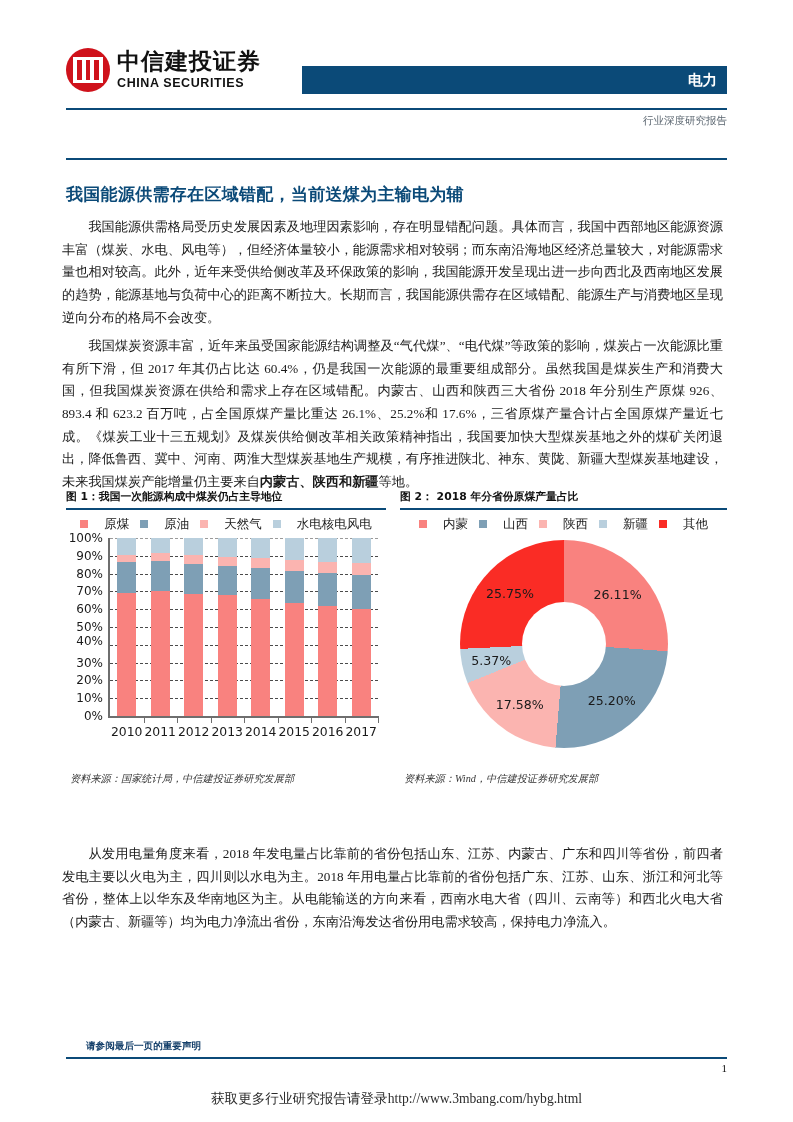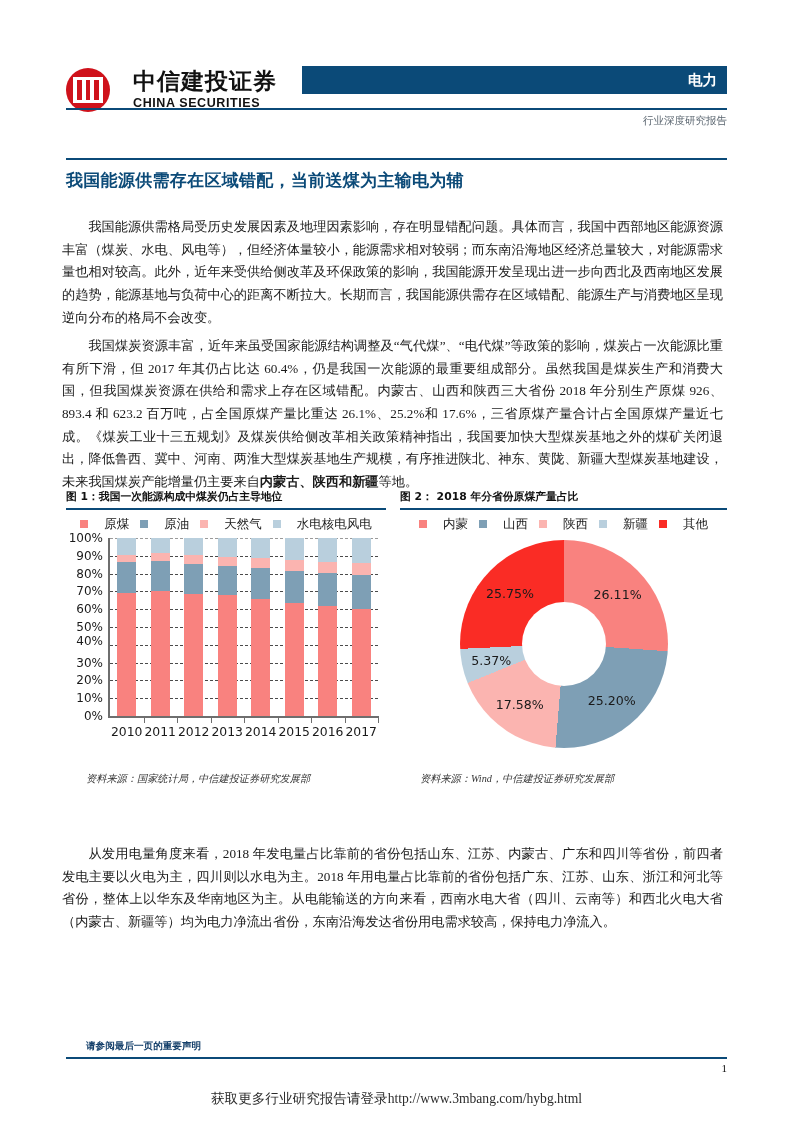--- a/index.html
+++ b/index.html
@@ -28,22 +28,21 @@
     position: absolute;
     left: 66px; top: 44px;
     width: 661px;
     height: 62px;
   }
   .logo {
     position: absolute;
     left: 0; top: 4px;
     display: flex;
     align-items: center;
-    gap: 23px;
-    margin-top: 20px;
+    gap: 7px;
   }
   .logo-mark {
     width: 44px; height: 44px;
     border-radius: 50%;
     background: #cf121b;
     position: relative;
     flex: 0 0 auto;
   }
   .logo-mark::before {
     content: "";
@@ -119,21 +118,21 @@
   
   .section-rule {
     position: absolute;
     left: 66px; top: 158px;
     width: 661px;
     height: 2.2px;
     background: #0b4a78;
   }
   .section-title {
     position: absolute;
-    left: 66px; top: 158px;
+    left: 66px; top: 172px;
     width: 661px;
     font-family: "DejaVu Sans", sans-serif;
     font-size: 17px;
     font-weight: 700;
     color: #0b4a78;
     letter-spacing: 0.3px;
   }
 
   
   .para {
@@ -321,21 +320,20 @@
   }
 
   .fig-source {
     position: absolute;
     font-family: "Liberation Serif", serif;
     font-style: italic;
     font-size: 10.2px;
     color: #333;
     top: 772px;
     white-space: nowrap;
-    margin-left: 16px;
   }
   #fig1-source { left: 70px; }
   #fig2-source { left: 404px; }
 
   
   .footer-note {
     position: absolute;
     left: 66px; top: 1040px;
     font-family: "DejaVu Sans", sans-serif;
     font-size: 9.6px;

